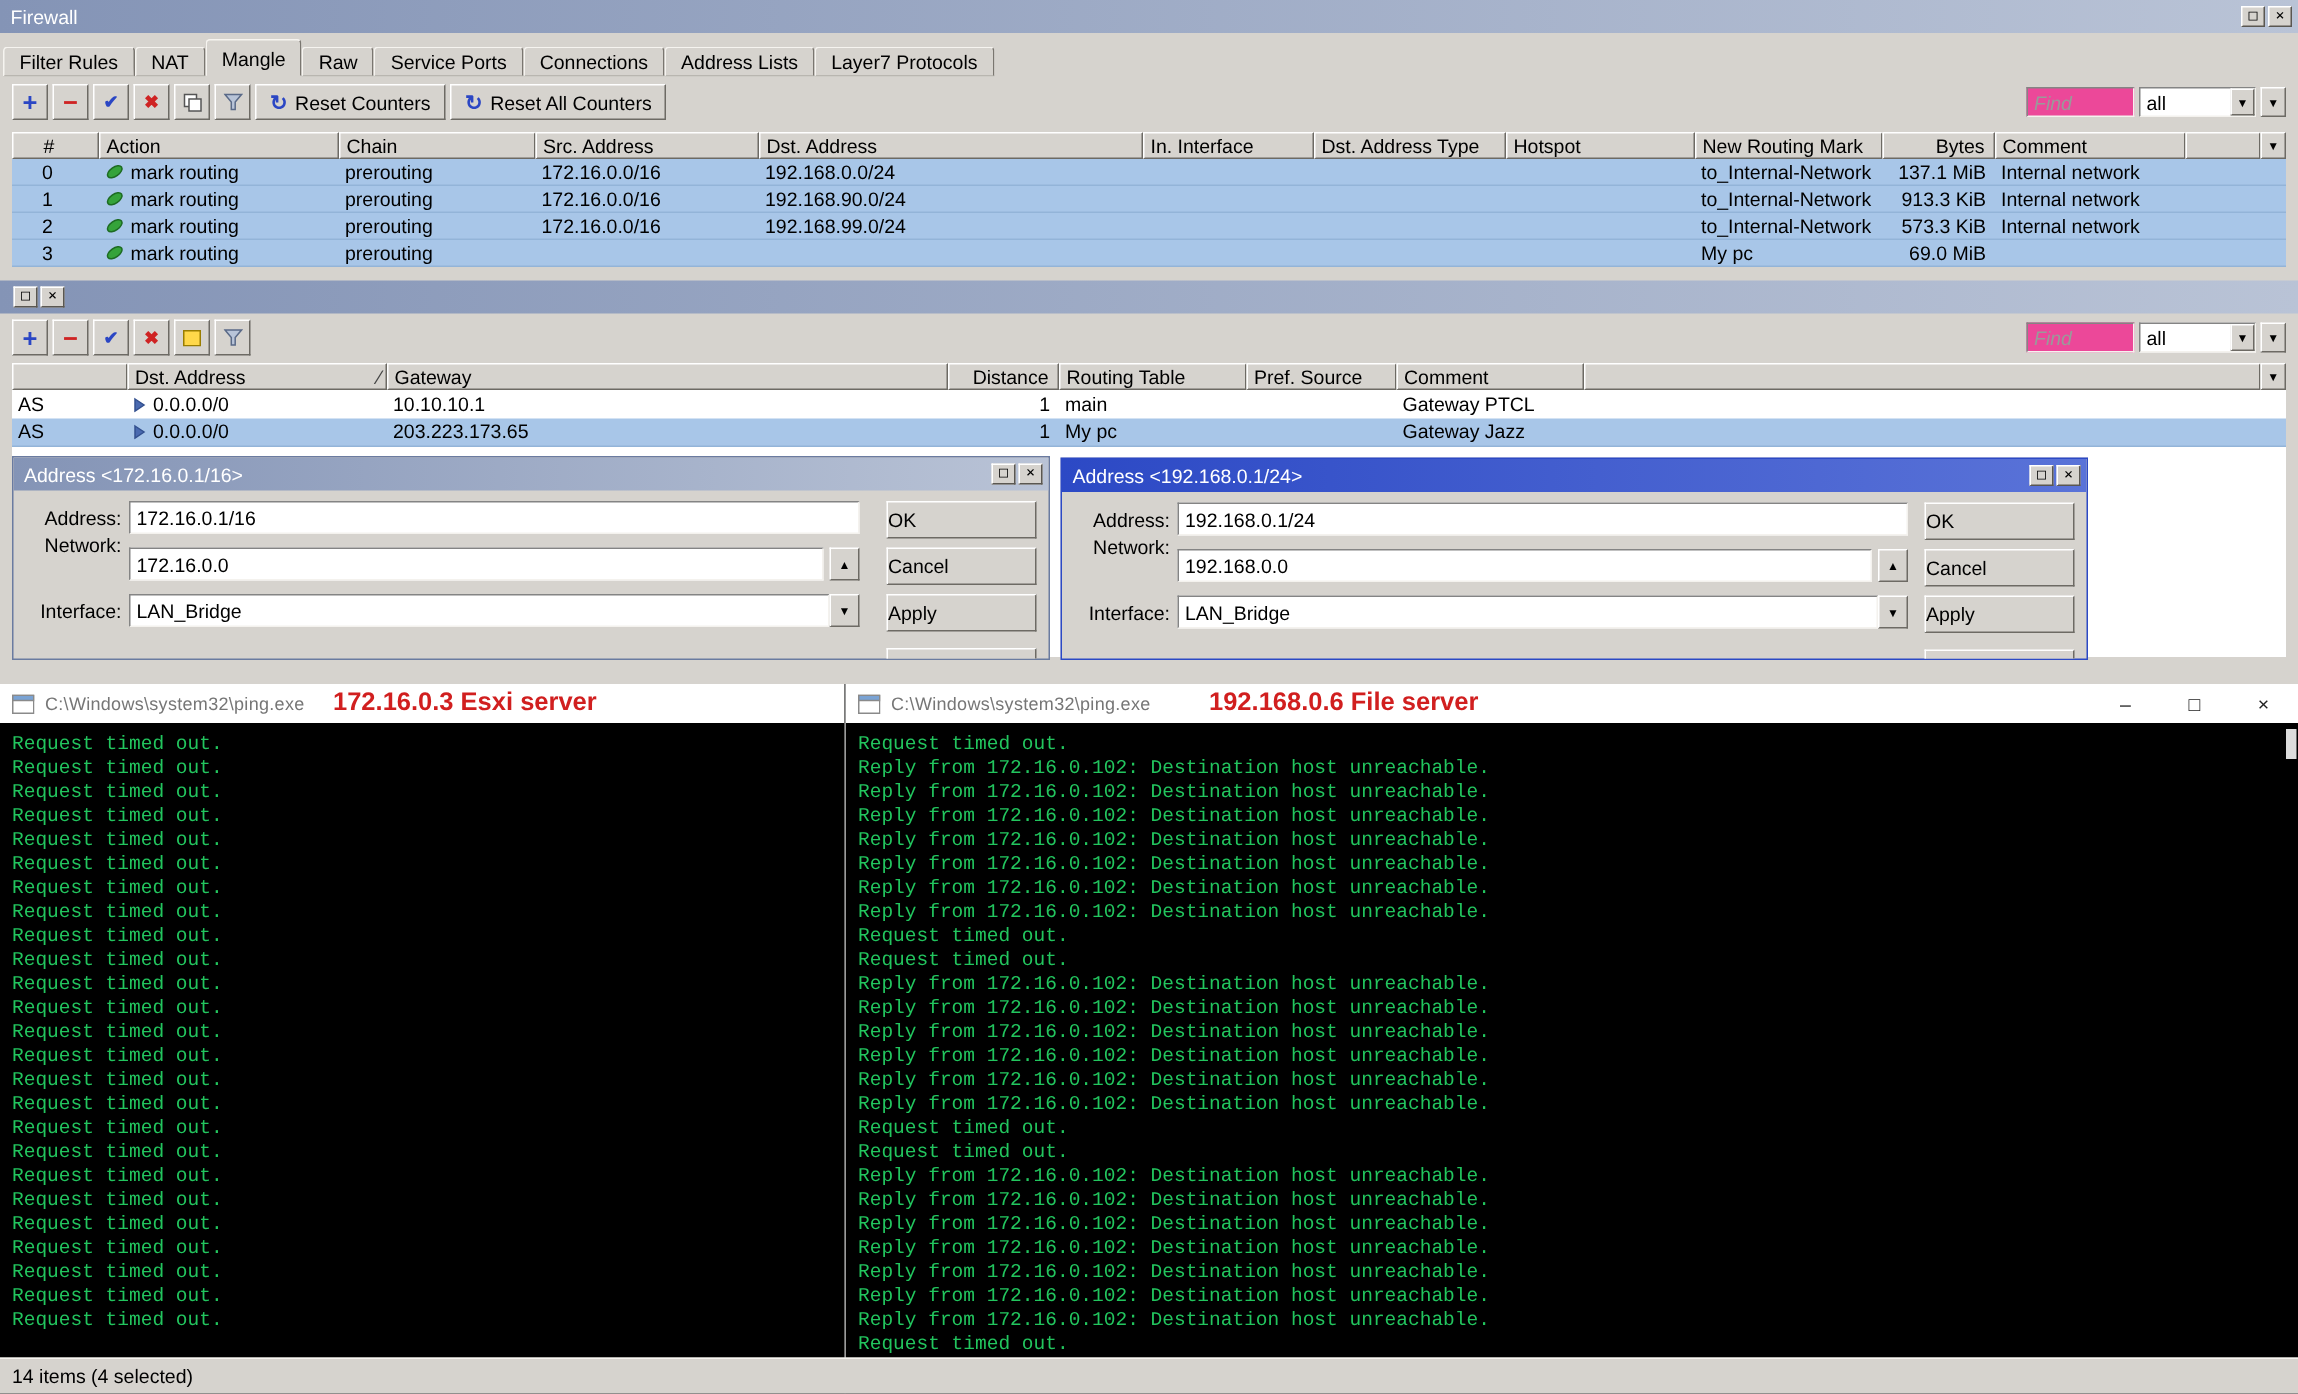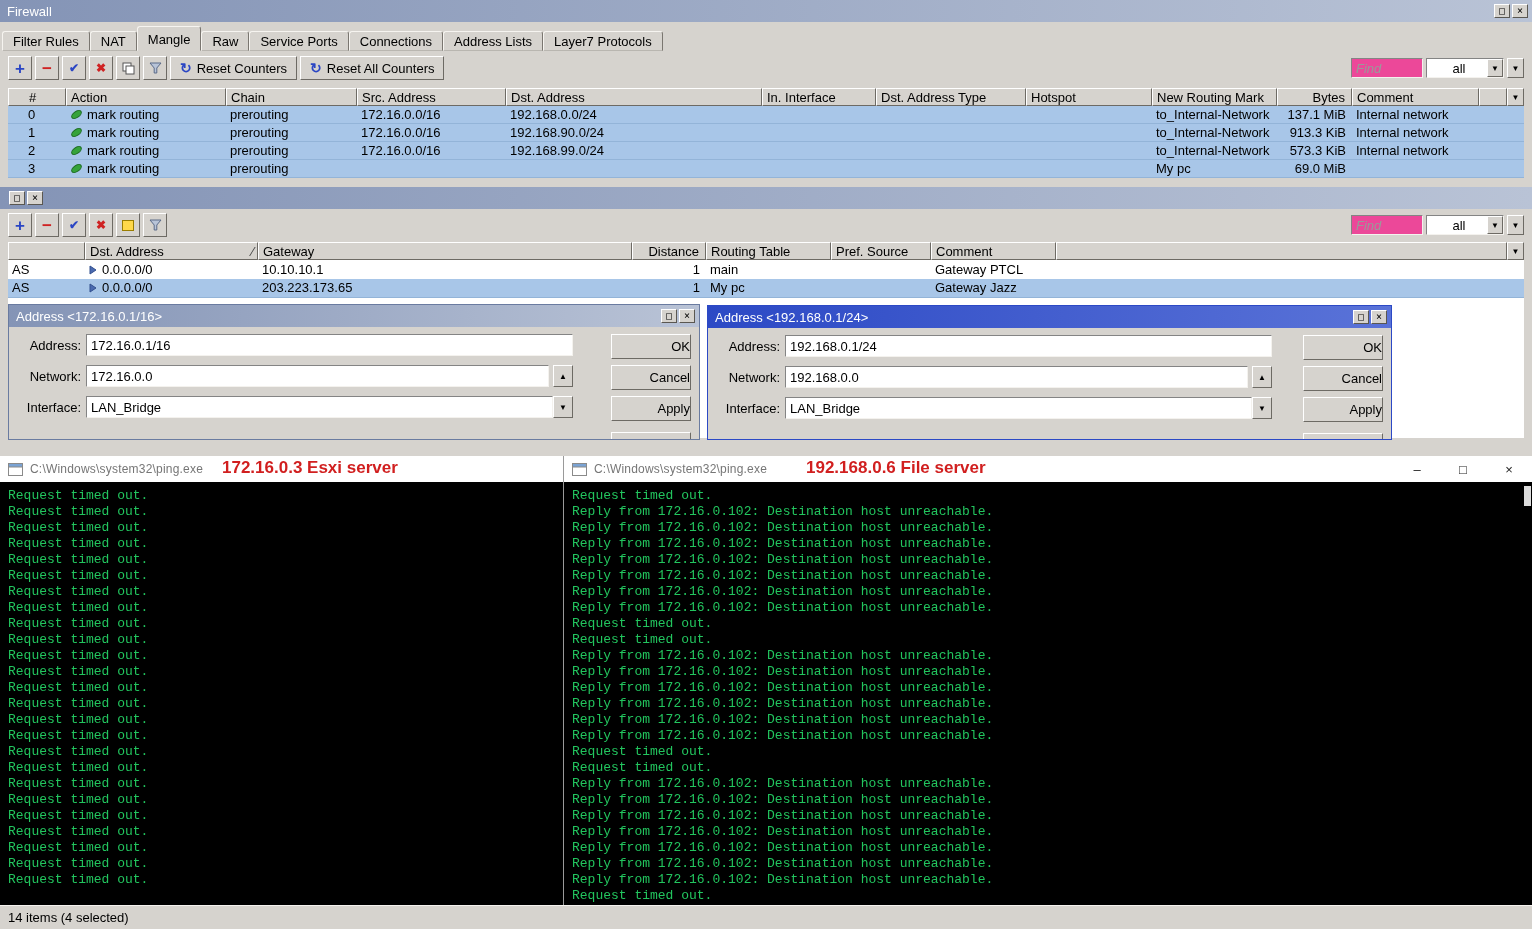--- a/index.html
+++ b/index.html
@@ -36,42 +36,42 @@
   .ibtn.blue { color:#2b46c4; } .ibtn.red { color:#cf2323; }
   .g-big { font-size:17px; line-height:1; } .g-sm { font-size:12px; line-height:1; }
   .push { height:24px; display:flex; align-items:center; gap:5px; padding:0 9px;
           background:#d6d3ce; border:1px solid; border-color:#fff #6d6a64 #6d6a64 #fff;
           font-family:inherit; font-size:13px; }
   .reset-ic { color:#2b46c4; font-weight:bold; font-size:14px; }
   .find { width:72px; height:20px; margin-left:auto; padding:0 4px; font:13px "Liberation Sans",sans-serif;
           background:#ec4899; border:1px solid; border-color:#848484 #f4f2ee #f4f2ee #848484; }
   .find::placeholder { color:#9a9a9a; font-style:italic; }
   .dropdown { width:78px; height:20px; display:flex; align-items:stretch;
-              background:#fff; border:1px solid; border-color:#848484 #f4f2ee #f4f2ee #848484;text-align:center; }
+              background:#fff; border:1px solid; border-color:#848484 #f4f2ee #f4f2ee #848484; }
   .dropdown .val { flex:1; padding:2px 0 0 4px; }
   .dropdown .darr { width:16px; display:flex; align-items:center; justify-content:center;
                     font-size:8px; background:#d6d3ce; border:1px solid;
                     border-color:#fff #6d6a64 #6d6a64 #fff; }
   .darr-btn { width:17px; height:20px; display:flex; align-items:center; justify-content:center;
               font-size:8px; background:#d6d3ce; border:1px solid;
               border-color:#fff #6d6a64 #6d6a64 #fff; }
 
   
   .thead { display:flex; }
   .th { height:18px; background:#d6d3ce; border:1px solid; border-color:#fff #6d6a64 #6d6a64 #fff;
         padding:1px 0 0 4px; white-space:nowrap; overflow:hidden; display:flex; }
   .th .sort { margin-left:auto; padding-right:3px; color:#444; }
   .th-darr { width:17px; justify-content:center; align-items:center; padding:0; font-size:8px; }
   .tbody { background:#fff; }
   .trow { display:flex; height:18px; line-height:17px; background:#fff; }
   .trow.sel { background:#a8c6e8; border-bottom:1px solid #93b4d8; }
   .c { padding-left:4px; white-space:nowrap; overflow:hidden; display:flex; align-items:center; gap:4px; }
 
   .w-num{width:58px; padding-left:20px;} .w-action{width:160px;} .w-chain{width:131px;}
-  .w-src{width:149px;} .w-dst{width:256px;} .w-inif{width:114px;} .w-dsttype{width:150px;}
+  .w-src{width:149px;} .w-dst{width:256px;} .w-inif{width:114px;} .w-dsttype{width:128px;}
   .w-hotspot{width:126px;} .w-mark{width:125px;}
   .w-bytes{width:75px; justify-content:flex-end; padding-right:6px;}
   .w-comment{width:127px;} .w-fill{flex:1;}
 
   #fw-table { position:absolute; top:88px; left:8px; right:8px; }
   #fw-toolbar { top:55px; }
 
   
   #route-window { position:absolute; top:187px; left:0; width:1532px; height:253px;
                   background:#d6d3ce; z-index:5; }
@@ -87,24 +87,24 @@
   .dialog { position:absolute; background:#d6d3ce; border:1px solid #6a7ba0;
             overflow:hidden; z-index:20; }
   #dlg-left  { left:8px;   top:304px; width:692px; height:136px; }
   #dlg-right { left:707px; top:305px; width:685px; height:135px; border-color:#2c49c5; }
   .d-label { position:absolute; left:0; width:72px; text-align:right; }
   .d-input { position:absolute; left:77px; height:22px; padding:0 4px; font:13px "Liberation Sans",sans-serif;
              background:#fff; border:1px solid; border-color:#848484 #f4f2ee #f4f2ee #848484; }
   .spin { position:absolute; left:544px; width:20px; height:22px; display:flex; align-items:center;
           justify-content:center; font-size:8px; background:#d6d3ce; border:1px solid;
           border-color:#fff #6d6a64 #6d6a64 #fff; }
-  .d-btn { position:absolute; right:8px; width:80px; height:25px; text-align:right;
+  .d-btn { position:absolute; right:8px; width:100px; height:25px; text-align:left;
            line-height:23px; background:#d6d3ce; border:1px solid;
            border-color:#fff #6d6a64 #6d6a64 #fff; }
-  .l1{top:33px;} .l2{top:64px;text-align:right;} .l3{top:95px;}
+  .l1{top:33px;} .l2{top:51px;text-align:right;} .l3{top:95px;}
   .i1{top:29px; width:487px;} .i2{top:60px; width:463px;} .i3{top:91px; width:467px;}
   .s2{top:60px;} .s3{top:91px;}
   .b1{top:29px;} .b2{top:60px;} .b3{top:91px;} .b4{top:127px;}
 
   
   .term { position:absolute; top:440px; height:548px; background:#000; z-index:30;margin-top:16px; }
   #term-left  { left:0;    width:563px; }
   #term-right { left:563px; width:969px; border-left:1px solid #9a9a9a; }
   .term-titlebar { height:26px; background:#fff; display:flex; align-items:center;
                    padding-left:8px; position:relative; color:#000; }

